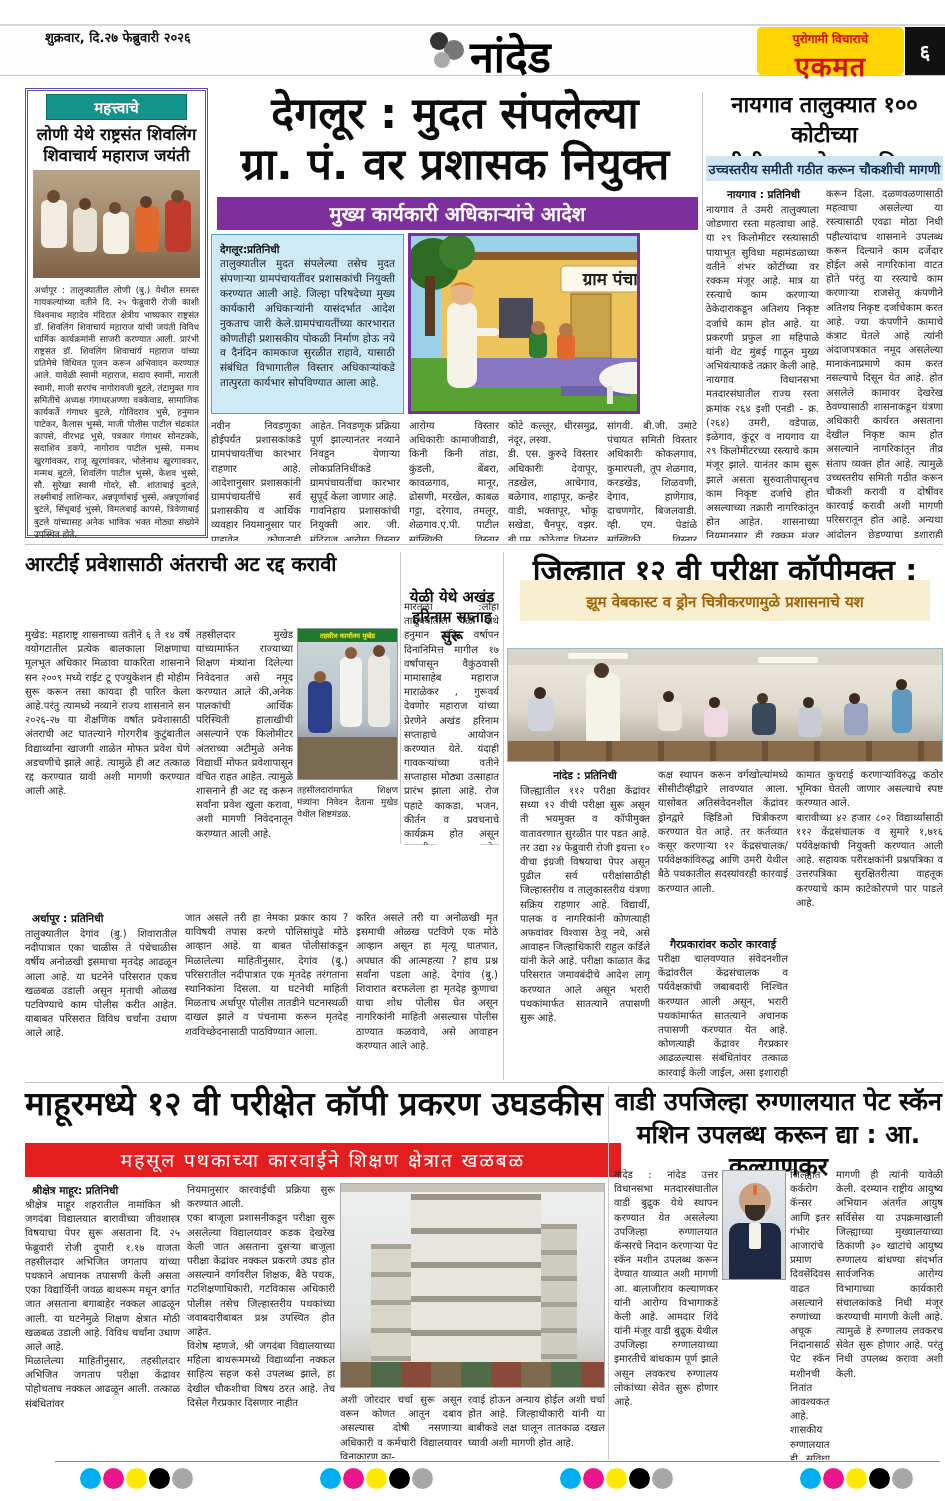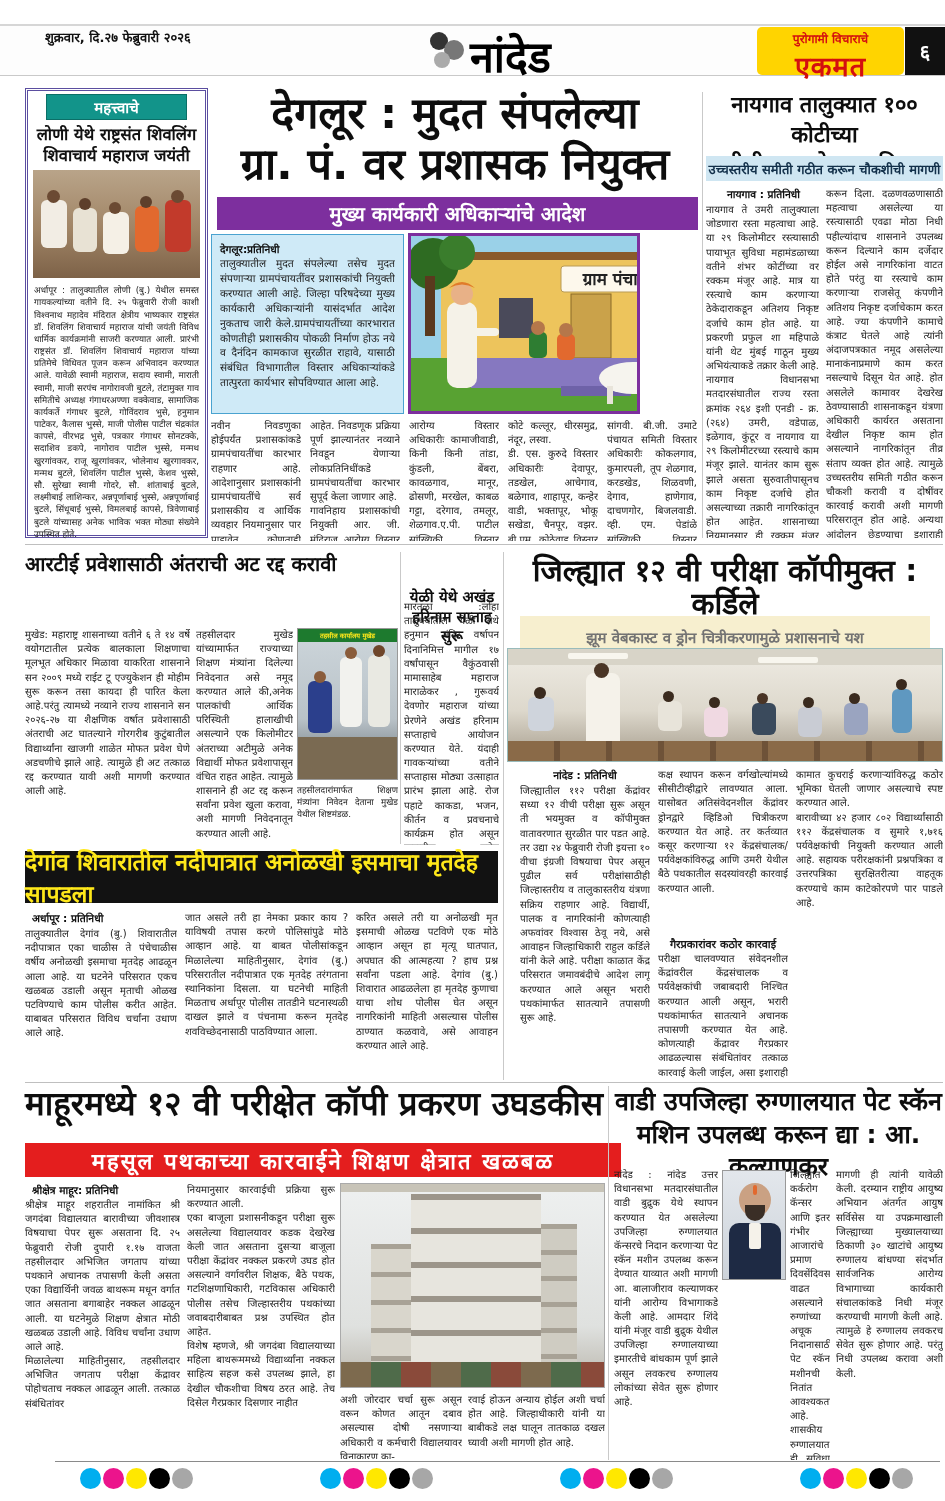--- a/index.html
+++ b/index.html
@@ -147,21 +147,21 @@
   </div>
   <div class="abs body-txt small-txt" style="left:297px;top:784px;width:101px;height:60px">तहसीलदारांमार्फत शिक्षण मंत्र्यांना निवेदन देताना मुखेड येथील शिष्टमंडळ.</div>
 
   <div class="abs rule-v" style="left:400px;top:552px;height:292px"></div>
   <div class="abs headline center" style="left:404px;top:588px;width:96px;font-size:15px;line-height:1.3">येळी येथे अखंड
 हरिनाम सप्ताह सुरू</div>
   <div class="abs body-txt" style="left:404px;top:600px;width:95px;height:245px">मारतळा :लोहा तालुक्यातील येळी येथे हनुमान मंदिर वर्षापन दिनानिमित्त मागील १७ वर्षांपासून वैकुंठवासी मामासाहेब महाराज माराळेकर , गुरूवर्य देवणोर महाराज यांच्या प्रेरणेने अखंड हरिनाम सप्ताहाचे आयोजन करण्यात येते. यंदाही गावकऱ्यांच्या वतीने सप्ताहास मोठ्या उत्साहात प्रारंभ झाला आहे. रोज पहाटे काकडा, भजन, कीर्तन व प्रवचनाचे कार्यक्रम होत असून गावातील तसेच पंचक्रोशीतील भाविक मोठ्या संख्येने उपस्थित राहत आहेत. सप्ताहाच्या अखेरच्या दिवशी काल्याचे कीर्तन व महाप्रसादाचे आयोजन करण्यात आले असून भाविकांनी लाभ घ्यावा, असे आवाहन संयोजकांच्या वतीने करण्यात आले आहे.</div>
 
   <div class="abs rule-v" style="left:503px;top:552px;height:528px"></div>
   <div class="abs headline center" style="left:507px;top:554px;width:436px;font-size:30px;line-height:1.1">जिल्ह्यात १२ वी परीक्षा कॉपीमुक्त : कर्डिले</div>
-  <div class="abs" style="left:520px;top:616px;width:410px;height:41px;background:#f7efcf;display:flex;align-items:center;justify-content:center;font-size:15px;font-weight:bold;color:#737373">झूम वेबकास्ट व ड्रोन चित्रीकरणामुळे प्रशासनाचे यश</div>
+  <div class="abs" style="left:520px;top:580px;width:410px;height:41px;background:#f7efcf;display:flex;align-items:center;justify-content:center;font-size:15px;font-weight:bold;color:#a16207">झूम वेबकास्ट व ड्रोन चित्रीकरणामुळे प्रशासनाचे यश</div>
   <div class="abs photo-ph" style="left:507px;top:648px;width:436px;height:114px;background:linear-gradient(180deg,#efece4 0%,#ddd8cc 55%,#b0a globalization:100%);background:linear-gradient(180deg,#efece4 0%,#ddd8cc 55%,#a59c8c 100%);border:1px solid #9bb">
     <span class="head-blob" style="left:0;top:0;width:436px;height:16px;background:#d8d4c8;border-radius:0"></span>
     <span class="head-blob" style="left:60px;top:4px;width:60px;height:6px;background:#f8f6ee;border-radius:2px"></span>
     <span class="head-blob" style="left:250px;top:8px;width:60px;height:6px;background:#f8f6ee;border-radius:2px"></span>
     <span class="head-blob" style="left:78px;top:24px;width:34px;height:78px;background:#f5f2ea;border-radius:8px"></span>
     <span class="head-blob" style="left:86px;top:14px;width:15px;height:15px;background:#4a3526"></span>
     <span class="head-blob" style="left:20px;top:48px;width:26px;height:34px;background:#cfd4dc;border-radius:6px"></span>
     <span class="head-blob" style="left:26px;top:38px;width:12px;height:12px;background:#3a2a1e"></span>
     <span class="head-blob" style="left:150px;top:52px;width:24px;height:30px;background:#e8e4da;border-radius:6px"></span>
     <span class="head-blob" style="left:155px;top:42px;width:11px;height:11px;background:#3a2a1e"></span>
@@ -178,33 +178,30 @@
     <span class="head-blob" style="left:0;top:92px;width:436px;height:22px;background:repeating-linear-gradient(90deg,#8a6a48 0 46px,#6e5238 46px 52px);border-radius:0"></span>
   </div>
   <div class="abs dateline center" style="left:520px;top:768px;width:130px">नांदेड : प्रतिनिधी</div>
   <div class="abs body-txt" style="left:520px;top:784px;width:130px;height:294px">जिल्ह्यातील ११२ परीक्षा केंद्रांवर सध्या १२ वीची परीक्षा सुरू असून ती भयमुक्त व कॉपीमुक्त वातावरणात सुरळीत पार पडत आहे. तर उद्या २४ फेब्रुवारी रोजी इयत्ता १० वीचा इंग्रजी विषयाचा पेपर असून पुढील सर्व परीक्षांसाठीही जिल्हास्तरीय व तालुकास्तरीय यंत्रणा सक्रिय राहणार आहे. विद्यार्थी, पालक व नागरिकांनी कोणत्याही अफवांवर विश्वास ठेवू नये, असे आवाहन जिल्हाधिकारी राहुल कर्डिले यांनी केले आहे. परीक्षा काळात केंद्र परिसरात जमावबंदीचे आदेश लागू करण्यात आले असून भरारी पथकांमार्फत सातत्याने तपासणी सुरू आहे.</div>
   <div class="abs body-txt" style="left:658px;top:768px;width:130px;height:164px">कक्ष स्थापन करून वर्गखोल्यांमध्ये सीसीटीव्हीद्वारे लावण्यात आला. यासोबत अतिसंवेदनशील केंद्रांवर ड्रोनद्वारे व्हिडिओ चित्रीकरण करण्यात येत आहे. तर कर्तव्यात कसूर करणाऱ्या १२ केंद्रसंचालक/पर्यवेक्षकांविरुद्ध आणि उमरी येथील बैठे पथकातील सदस्यांवरही कारवाई करण्यात आली.</div>
   <div class="abs center" style="left:658px;top:936px;width:130px;font-size:11px;font-weight:bold">गैरप्रकारांवर कठोर कारवाई</div>
   <div class="abs body-txt" style="left:658px;top:952px;width:130px;height:126px">परीक्षा चालवण्यात संवेदनशील केंद्रांवरील केंद्रसंचालक व पर्यवेक्षकांची जबाबदारी निश्चित करण्यात आली असून, भरारी पथकांमार्फत सातत्याने अचानक तपासणी करण्यात येत आहे. कोणत्याही केंद्रावर गैरप्रकार आढळल्यास संबंधितांवर तत्काळ कारवाई केली जाईल, असा इशाराही देण्यात आला आहे.</div>
   <div class="abs body-txt" style="left:796px;top:768px;width:147px;height:310px">कामात कुचराई करणाऱ्यांविरुद्ध कठोर भूमिका घेतली जाणार असल्याचे स्पष्ट करण्यात आले.
 बारावीच्या ४२ हजार ८०२ विद्यार्थ्यांसाठी ११२ केंद्रसंचालक व सुमारे १,७१६ पर्यवेक्षकांची नियुक्ती करण्यात आली आहे. सहायक परीरक्षकांनी प्रश्नपत्रिका व उत्तरपत्रिका सुरक्षितरीत्या वाहतूक करण्याचे काम काटेकोरपणे पार पाडले आहे.</div>
 
-  <div class="abs" style="left:25px;top:851px;width:473px;height:52px;background:#121212;display:flex;align-items:center;justify-content:center">
-    <span style="color:#ffe81a;font-size:23px;font-weight:bold">देगांव शिवारातील नदीपात्रात अनोळखी इसमाचा मृतदेह सापडला</span>
-  </div>
   <div class="abs dateline" style="left:32px;top:911px">अर्धापूर : प्रतिनिधी</div>
   <div class="abs body-txt" style="left:25px;top:927px;width:152px;height:150px">तालुक्यातील देगांव (बु.) शिवारातील नदीपात्रात एका चाळीस ते पंचेचाळीस वर्षीय अनोळखी इसमाचा मृतदेह आढळून आला आहे. या घटनेने परिसरात एकच खळबळ उडाली असून मृताची ओळख पटविण्याचे काम पोलीस करीत आहेत. याबाबत परिसरात विविध चर्चांना उधाण आले आहे.</div>
   <div class="abs body-txt" style="left:185px;top:911px;width:163px;height:168px">जात असले तरी हा नेमका प्रकार काय ? याविषयी तपास करणे पोलिसांपुढे मोठे आव्हान आहे. या बाबत पोलीसांकडून मिळालेल्या माहितीनुसार, देगांव (बु.) परिसरातील नदीपात्रात एक मृतदेह तरंगताना स्थानिकांना दिसला. या घटनेची माहिती मिळताच अर्धापूर पोलीस तातडीने घटनास्थळी दाखल झाले व पंचनामा करून मृतदेह शवविच्छेदनासाठी पाठविण्यात आला.</div>
-  <div class="abs body-txt" style="left:356px;top:911px;width:142px;height:168px">करित असले तरी या अनोळखी मृत इसमाची ओळख पटविणे एक मोठे आव्हान असून हा मृत्यू घातपात, अपघात की आत्महत्या ? हाच प्रश्न सर्वांना पडला आहे. देगांव (बु.) शिवारात आढळलेला हा मृतदेह कुणाचा याचा शोध पोलीस घेत असून नागरिकांनी माहिती असल्यास पोलीस ठाण्यात कळवावे, असे आवाहन करण्यात आले आहे.</div>
+  <div class="abs body-txt" style="left:356px;top:911px;width:142px;height:168px">करित असले तरी या अनोळखी मृत इसमाची ओळख पटविणे एक मोठे आव्हान असून हा मृत्यू घातपात, अपघात की आत्महत्या ? हाच प्रश्न सर्वांना पडला आहे. देगांव (बु.) शिवारात बरफलेला हा मृतदेह कुणाचा याचा शोध पोलीस घेत असून नागरिकांनी माहिती असल्यास पोलीस ठाण्यात कळवावे, असे आवाहन करण्यात आले आहे.</div>
 
   <div class="abs rule-h" style="left:25px;top:1082px;width:918px"></div>
 
   <div class="abs headline" style="left:25px;top:1086px;width:600px;font-size:33px;line-height:1.1">माहूरमध्ये १२ वी परीक्षेत कॉपी प्रकरण उघडकीस</div>
   <div class="abs" style="left:25px;top:1143px;width:596px;height:34px;background:#e41e1e;display:flex;align-items:center;justify-content:center">
-    <span style="color:#fff;font-size:22px;font-weight:bold;letter-spacing:2px">महसूल पथकाच्या कारवाईने शिक्षण क्षेत्रात खळबळ</span>
+    <span style="color:#fff;font-size:19px;font-weight:normal;letter-spacing:2px">महसूल पथकाच्या कारवाईने शिक्षण क्षेत्रात खळबळ</span>
   </div>
   <div class="abs dateline" style="left:32px;top:1183px">श्रीक्षेत्र माहूर: प्रतिनिधी</div>
   <div class="abs body-txt" style="left:25px;top:1198px;width:155px;height:262px">श्रीक्षेत्र माहूर शहरातील नामांकित श्री जगदंबा विद्यालयात बारावीच्या जीवशास्त्र विषयाचा पेपर सुरू असताना दि. २५ फेब्रुवारी रोजी दुपारी १.१७ वाजता तहसीलदार अभिजित जगताप यांच्या पथकाने अचानक तपासणी केली असता एका विद्यार्थिनी जवळ बाथरूम मधून वर्गात जात असताना बगाबाहेर नक्कल आढळून आली. या घटनेमुळे शिक्षण क्षेत्रात मोठी खळबळ उडाली आहे. विविध चर्चांना उधाण आले आहे.
 मिळालेल्या माहितीनुसार, तहसीलदार अभिजित जगताप परीक्षा केंद्रावर पोहोचताच नक्कल आढळून आली. तत्काळ संबंधितांवर</div>
   <div class="abs body-txt" style="left:187px;top:1183px;width:148px;height:277px">नियमानुसार कारवाईची प्रक्रिया सुरू करण्यात आली.
 एका बाजूला प्रशासनीकडून परीक्षा सुरू असलेल्या विद्यालयावर कडक देखरेख केली जात असताना दुसऱ्या बाजूला परीक्षा केंद्रांवर नक्कल प्रकरणे उघड होत असल्याने वर्गावरील शिक्षक, बैठे पथक, गटशिक्षणाधिकारी, गटविकास अधिकारी पोलीस तसेच जिल्हास्तरीय पथकांच्या जवाबदारीबाबत प्रश्न उपस्थित होत आहेत.
 विशेष म्हणजे, श्री जगदंबा विद्यालयाच्या महिला बाथरूममध्ये विद्यार्थ्यांना नक्कल साहित्य सहज कसे उपलब्ध झाले, हा देखील चौकशीचा विषय ठरत आहे. तेच दिसेल गैरप्रकार दिसणार नाहीत</div>
   <div class="abs photo-ph" style="left:340px;top:1183px;width:265px;height:205px;background:linear-gradient(180deg,#eef0f0 0%,#dfe1df 70%,#b8b4aa 100%);border:1px solid #aaa">
     <span class="head-blob" style="left:70px;top:10px;width:130px;height:168px;border-radius:0;background:repeating-linear-gradient(180deg,#9c958a 0 6px,#e7e5de 6px 34px),repeating-linear-gradient(90deg,rgba(90,85,75,.55) 0 5px,transparent 5px 44px)"></span>
     <span class="head-blob" style="left:30px;top:60px;width:40px;height:118px;border-radius:0;background:repeating-linear-gradient(180deg,#a8a296 0 5px,#d9d6cc 5px 28px)"></span>

